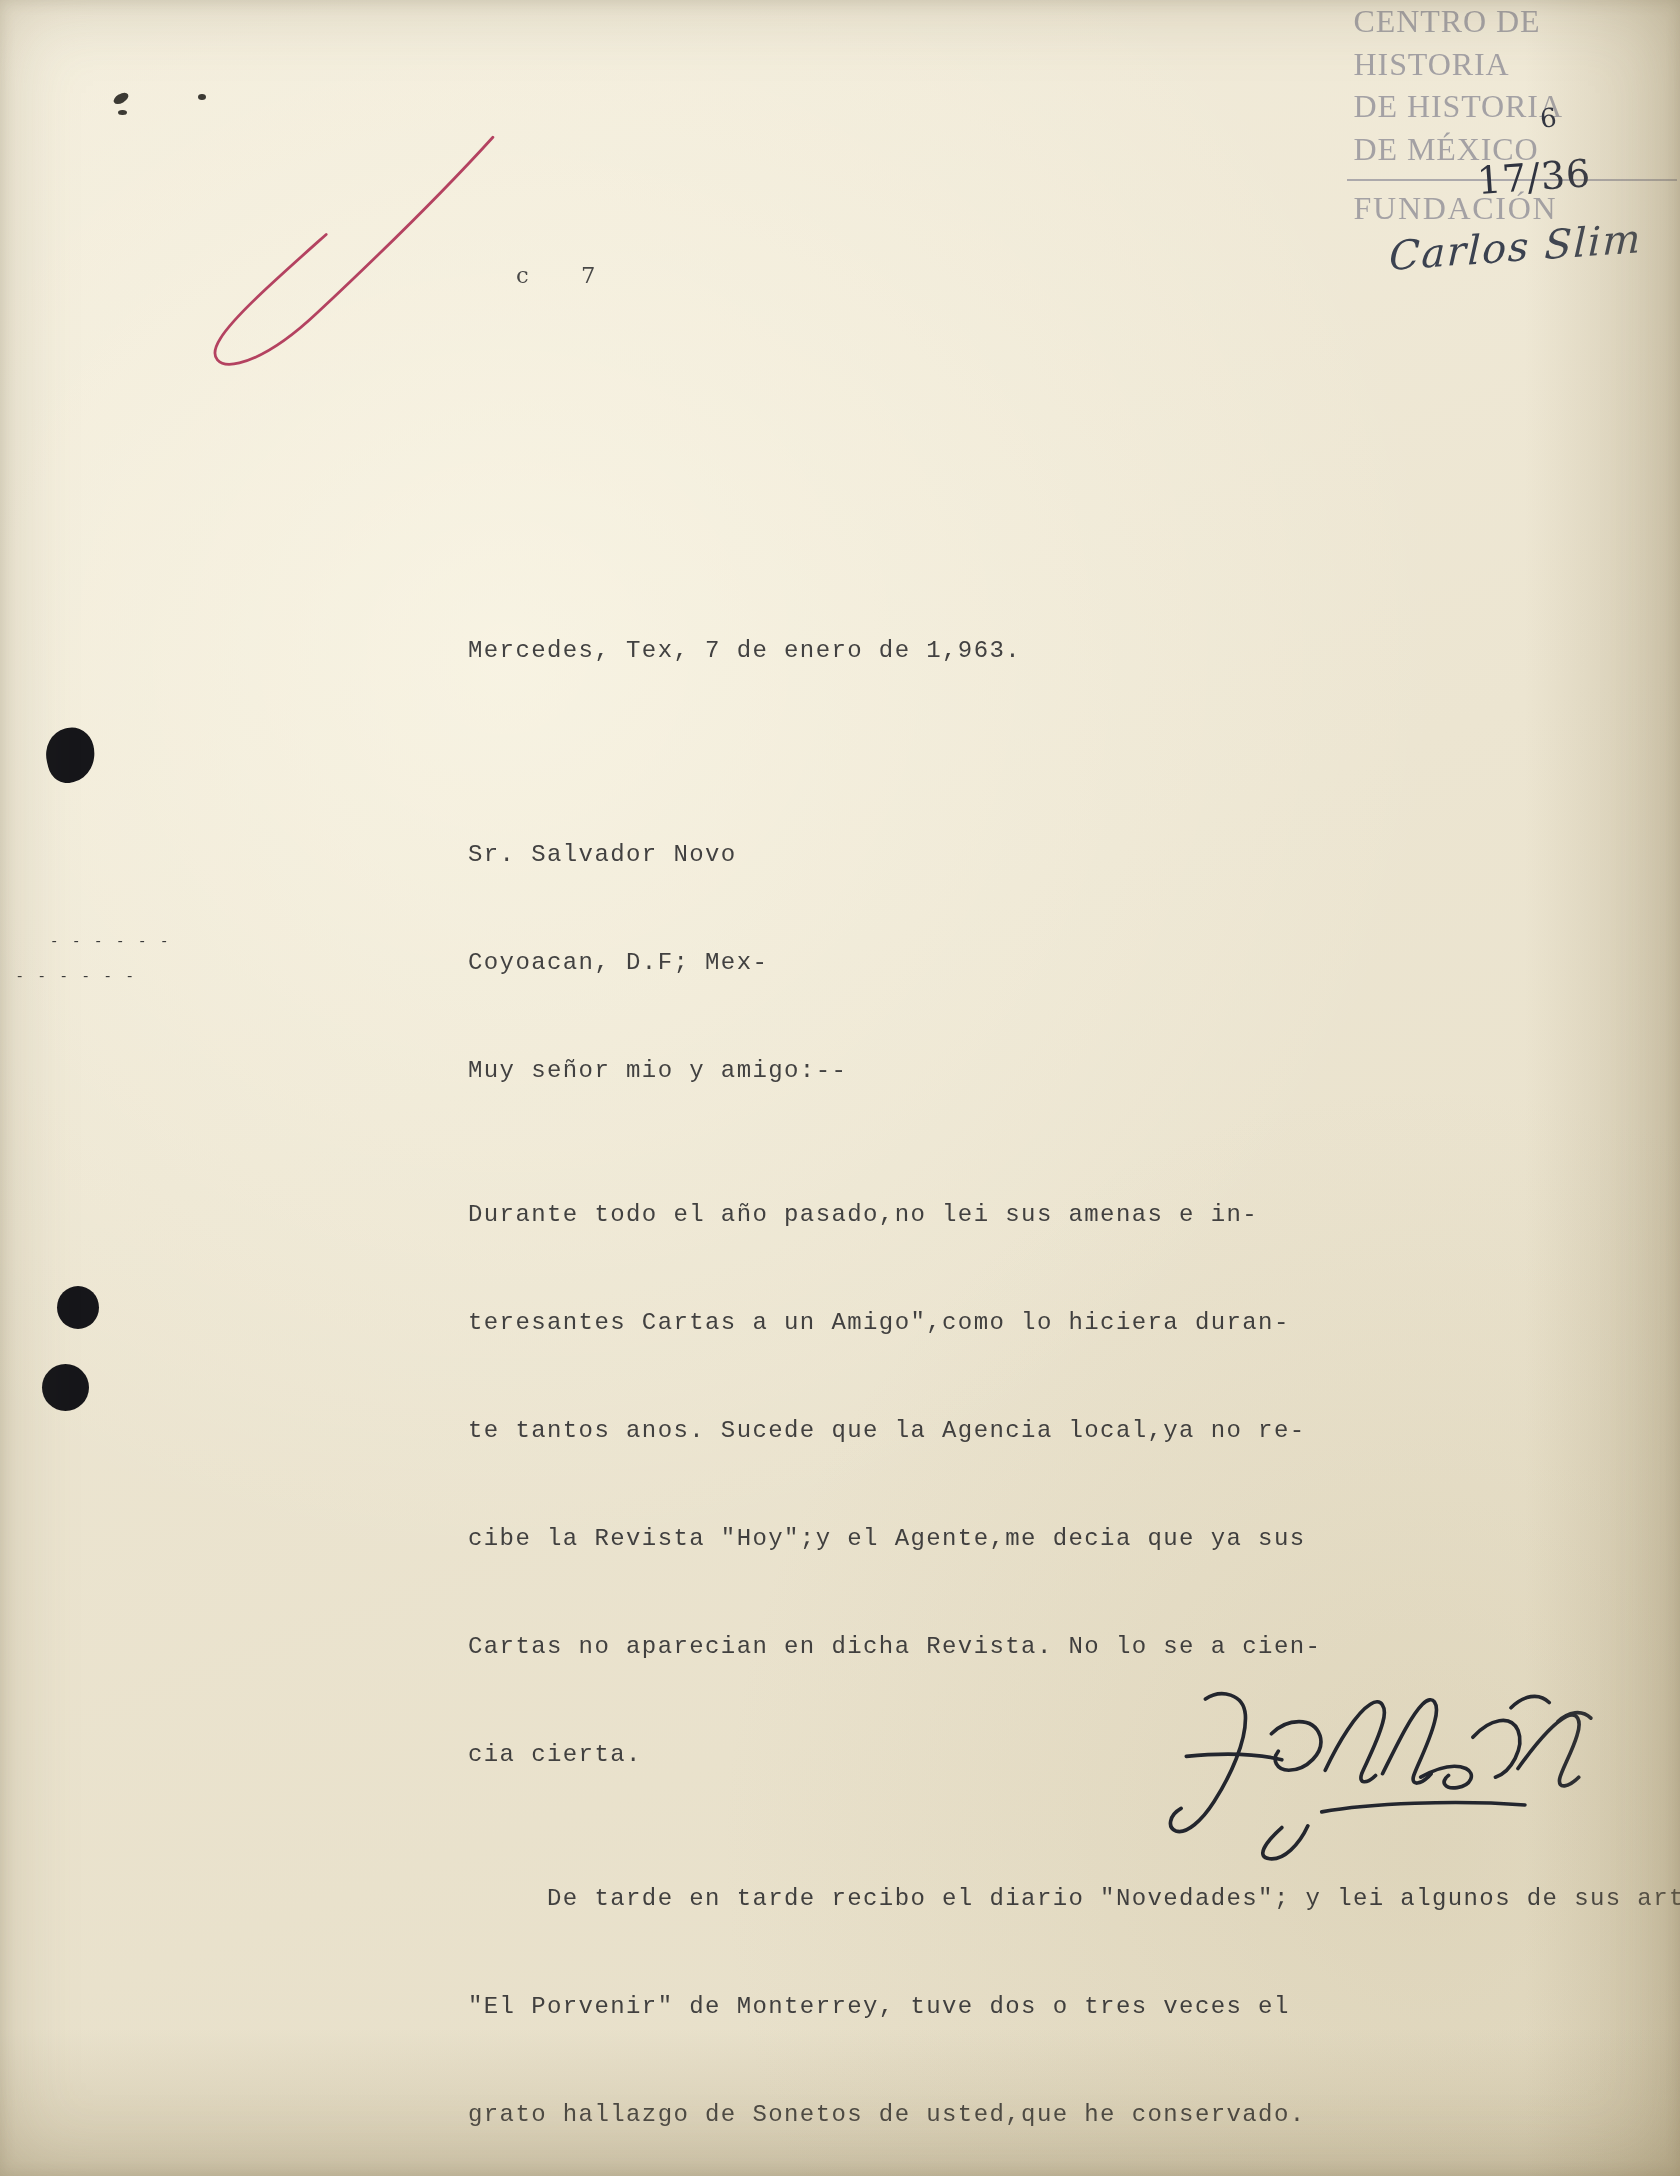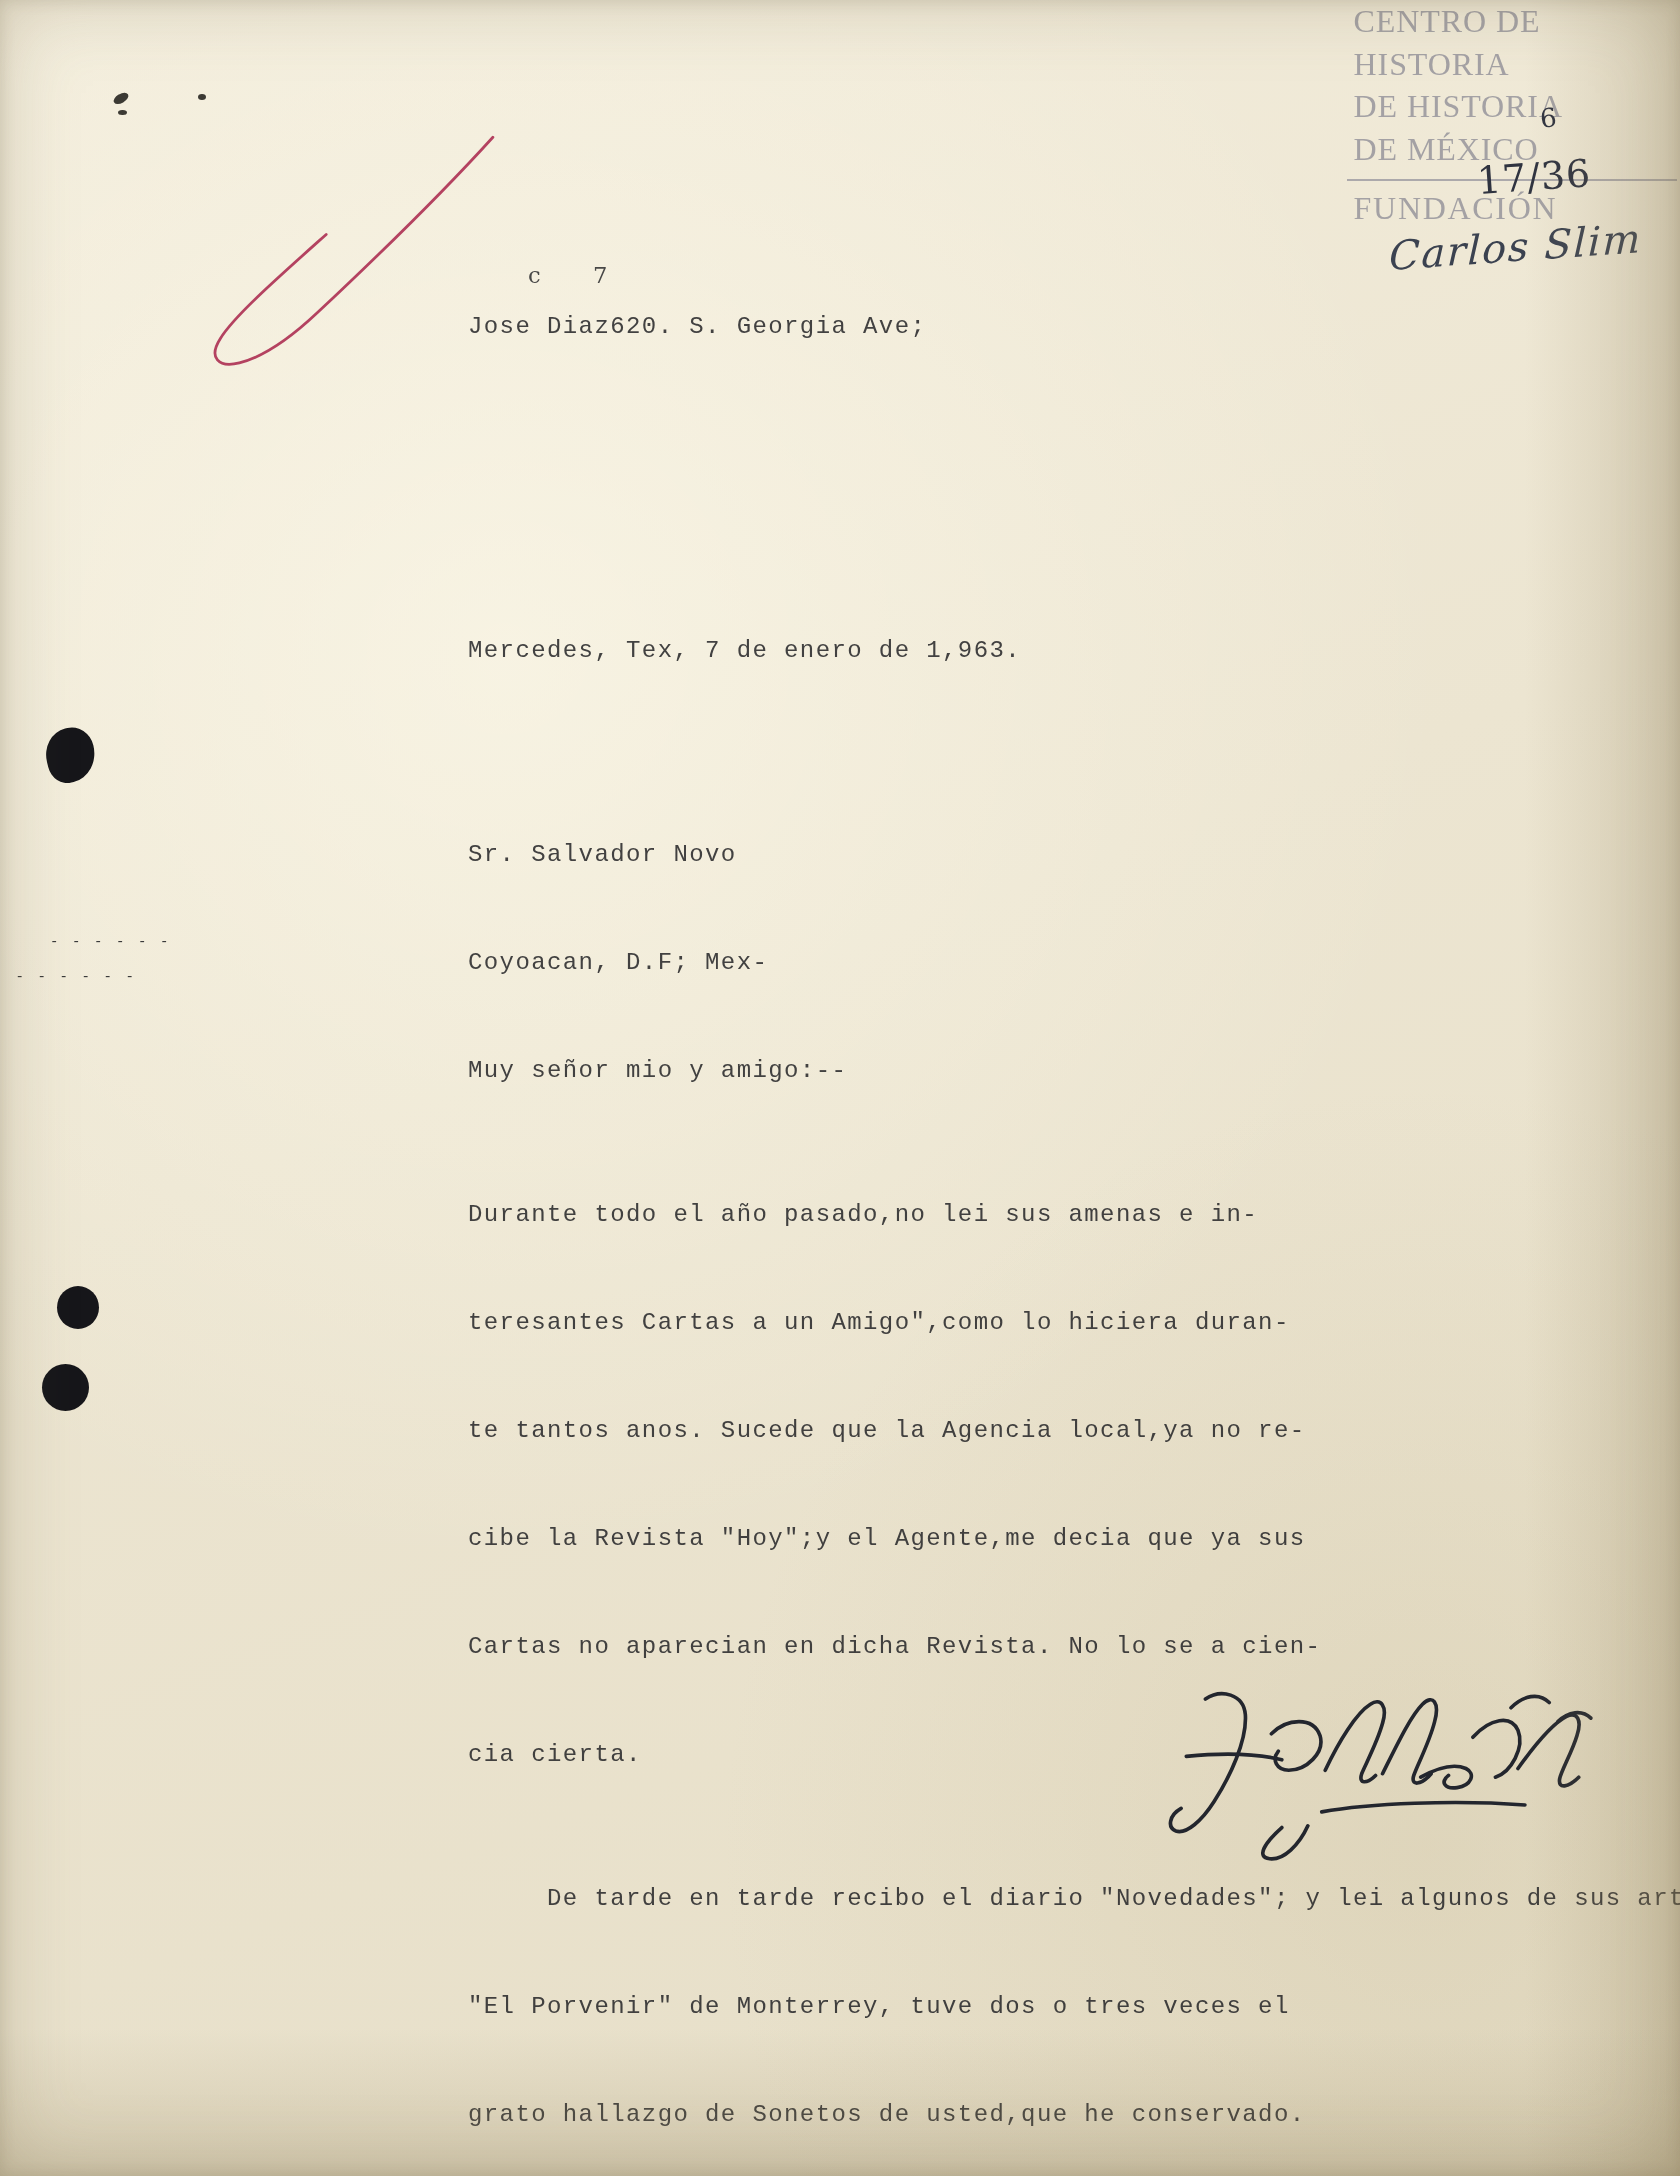--- a/index.html
+++ b/index.html
@@ -156,21 +156,21 @@
     white-space: pre;
     opacity: 0.88;
   }
   .addr-block { left: 468px; top: 309px; }
   .body-block { left: 468px; top: 561px; }
   .body-block .ln { display: block; }
   .gap { display: block; height: 24px; }
 
   .caret-marks {
     position: absolute;
-    left: 528px; top: 262px;
+    left: 516px; top: 262px;
     color: #2b2b2d;
     font-family: "DejaVu Serif", serif;
     font-size: 22.6px;
     letter-spacing: 22.6px;
     opacity: 0.85;
   }
 
   
   .signature-jose {
     position: absolute;
@@ -209,21 +209,20 @@
   <div class="speck speck-b"></div>
   <div class="speck speck-c"></div>
   <div class="blot blot1"></div>
   <div class="blot blot2"></div>
   <div class="blot blot3"></div>
   <div class="scratch scratch1">- - - - - -</div>
   <div class="scratch scratch2">- - - - - -</div>
 
   <div class="caret-marks">c  7</div>
 
-  <div class="typed addr-block"><span class="ln">Jose Diaz</span><span class="ln">620. S. Georgia Ave;</span></div>
 
   <div class="typed body-block">
     <span class="ln">Mercedes, Tex, 7 de enero de 1,963.</span>
     <span class="gap"></span>
     <span class="ln">Sr. Salvador Novo</span>
     <span class="ln">Coyoacan, D.F; Mex-</span>
     <span class="ln">Muy señor mio y amigo:--</span>
 
     <span class="ln">Durante todo el año pasado,no lei sus amenas e in-</span>
     <span class="ln">teresantes Cartas a un Amigo",como lo hiciera duran-</span>

